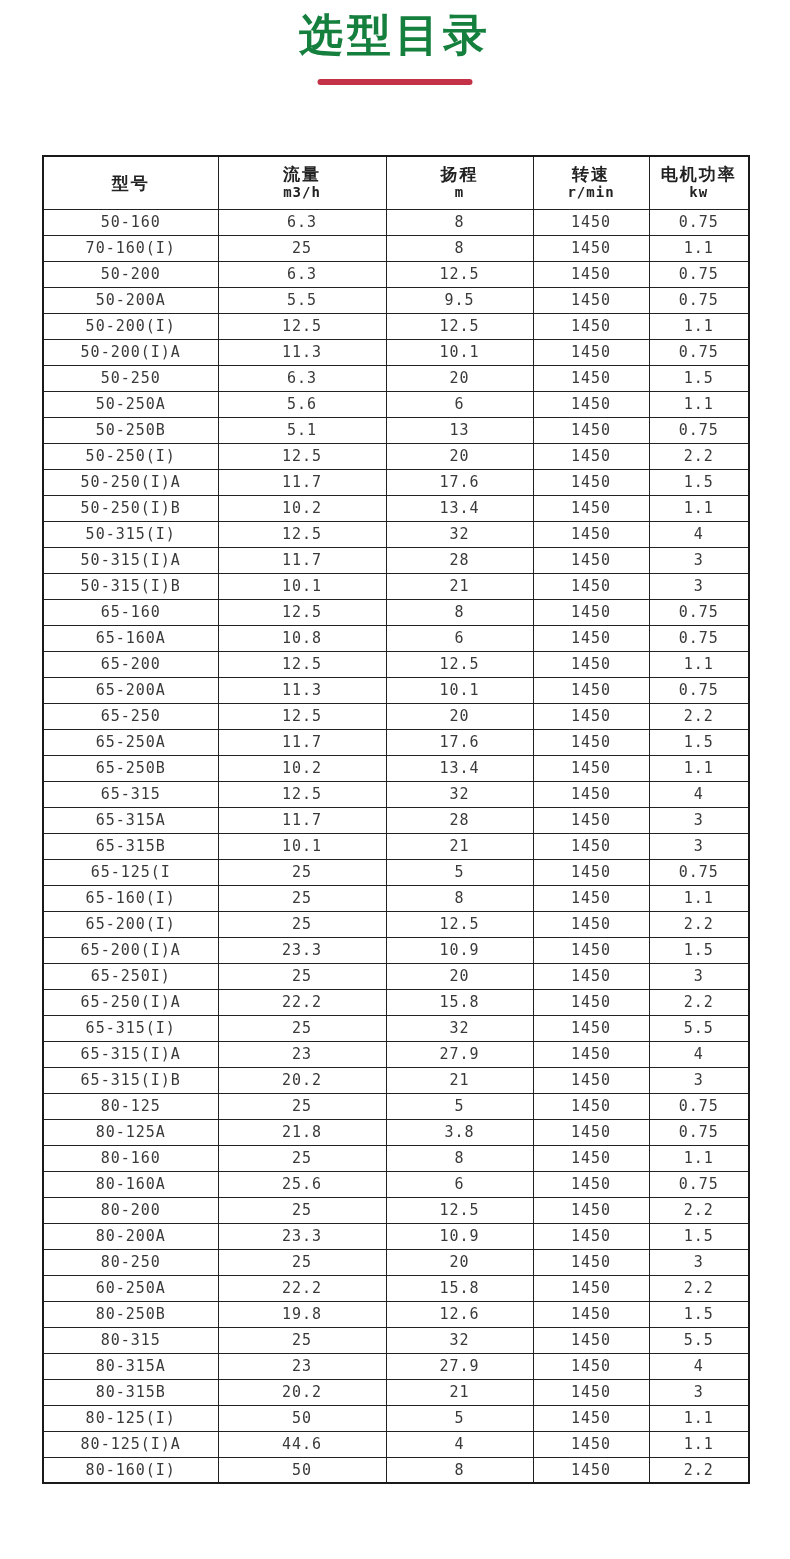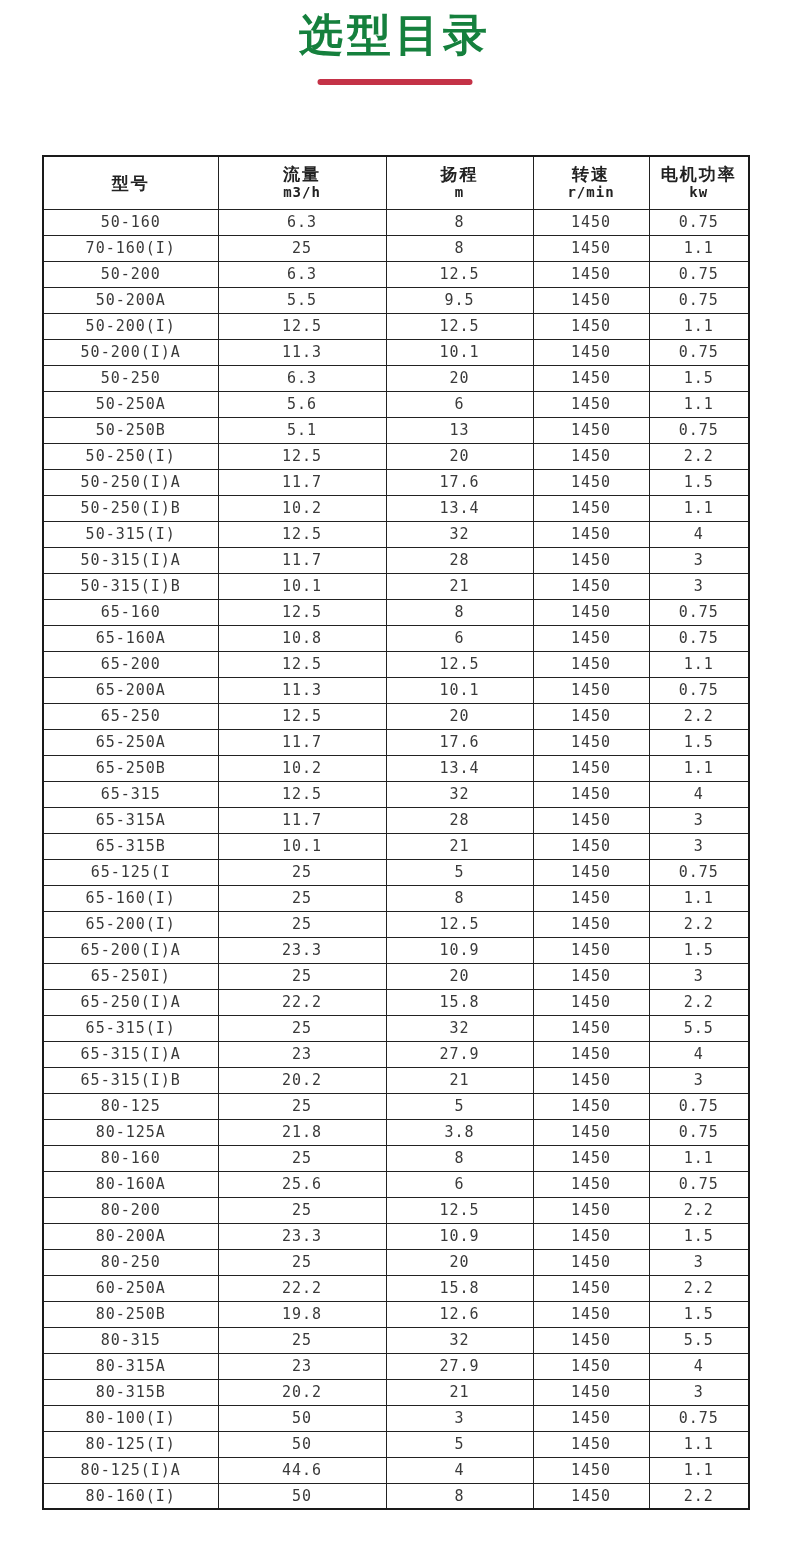--- a/index.html
+++ b/index.html
@@ -405,27 +405,20 @@
           <td>4</td>
         </tr>
         <tr>
           <td>80-315B</td>
           <td>20.2</td>
           <td>21</td>
           <td>1450</td>
           <td>3</td>
         </tr>
         <tr>
-          <td>80-100(I)</td>
-          <td>50</td>
-          <td>3</td>
-          <td>1450</td>
-          <td>0.75</td>
-        </tr>
-        <tr>
           <td>80-125(I)</td>
           <td>50</td>
           <td>5</td>
           <td>1450</td>
           <td>1.1</td>
         </tr>
         <tr>
           <td>80-125(I)A</td>
           <td>44.6</td>
           <td>4</td>

